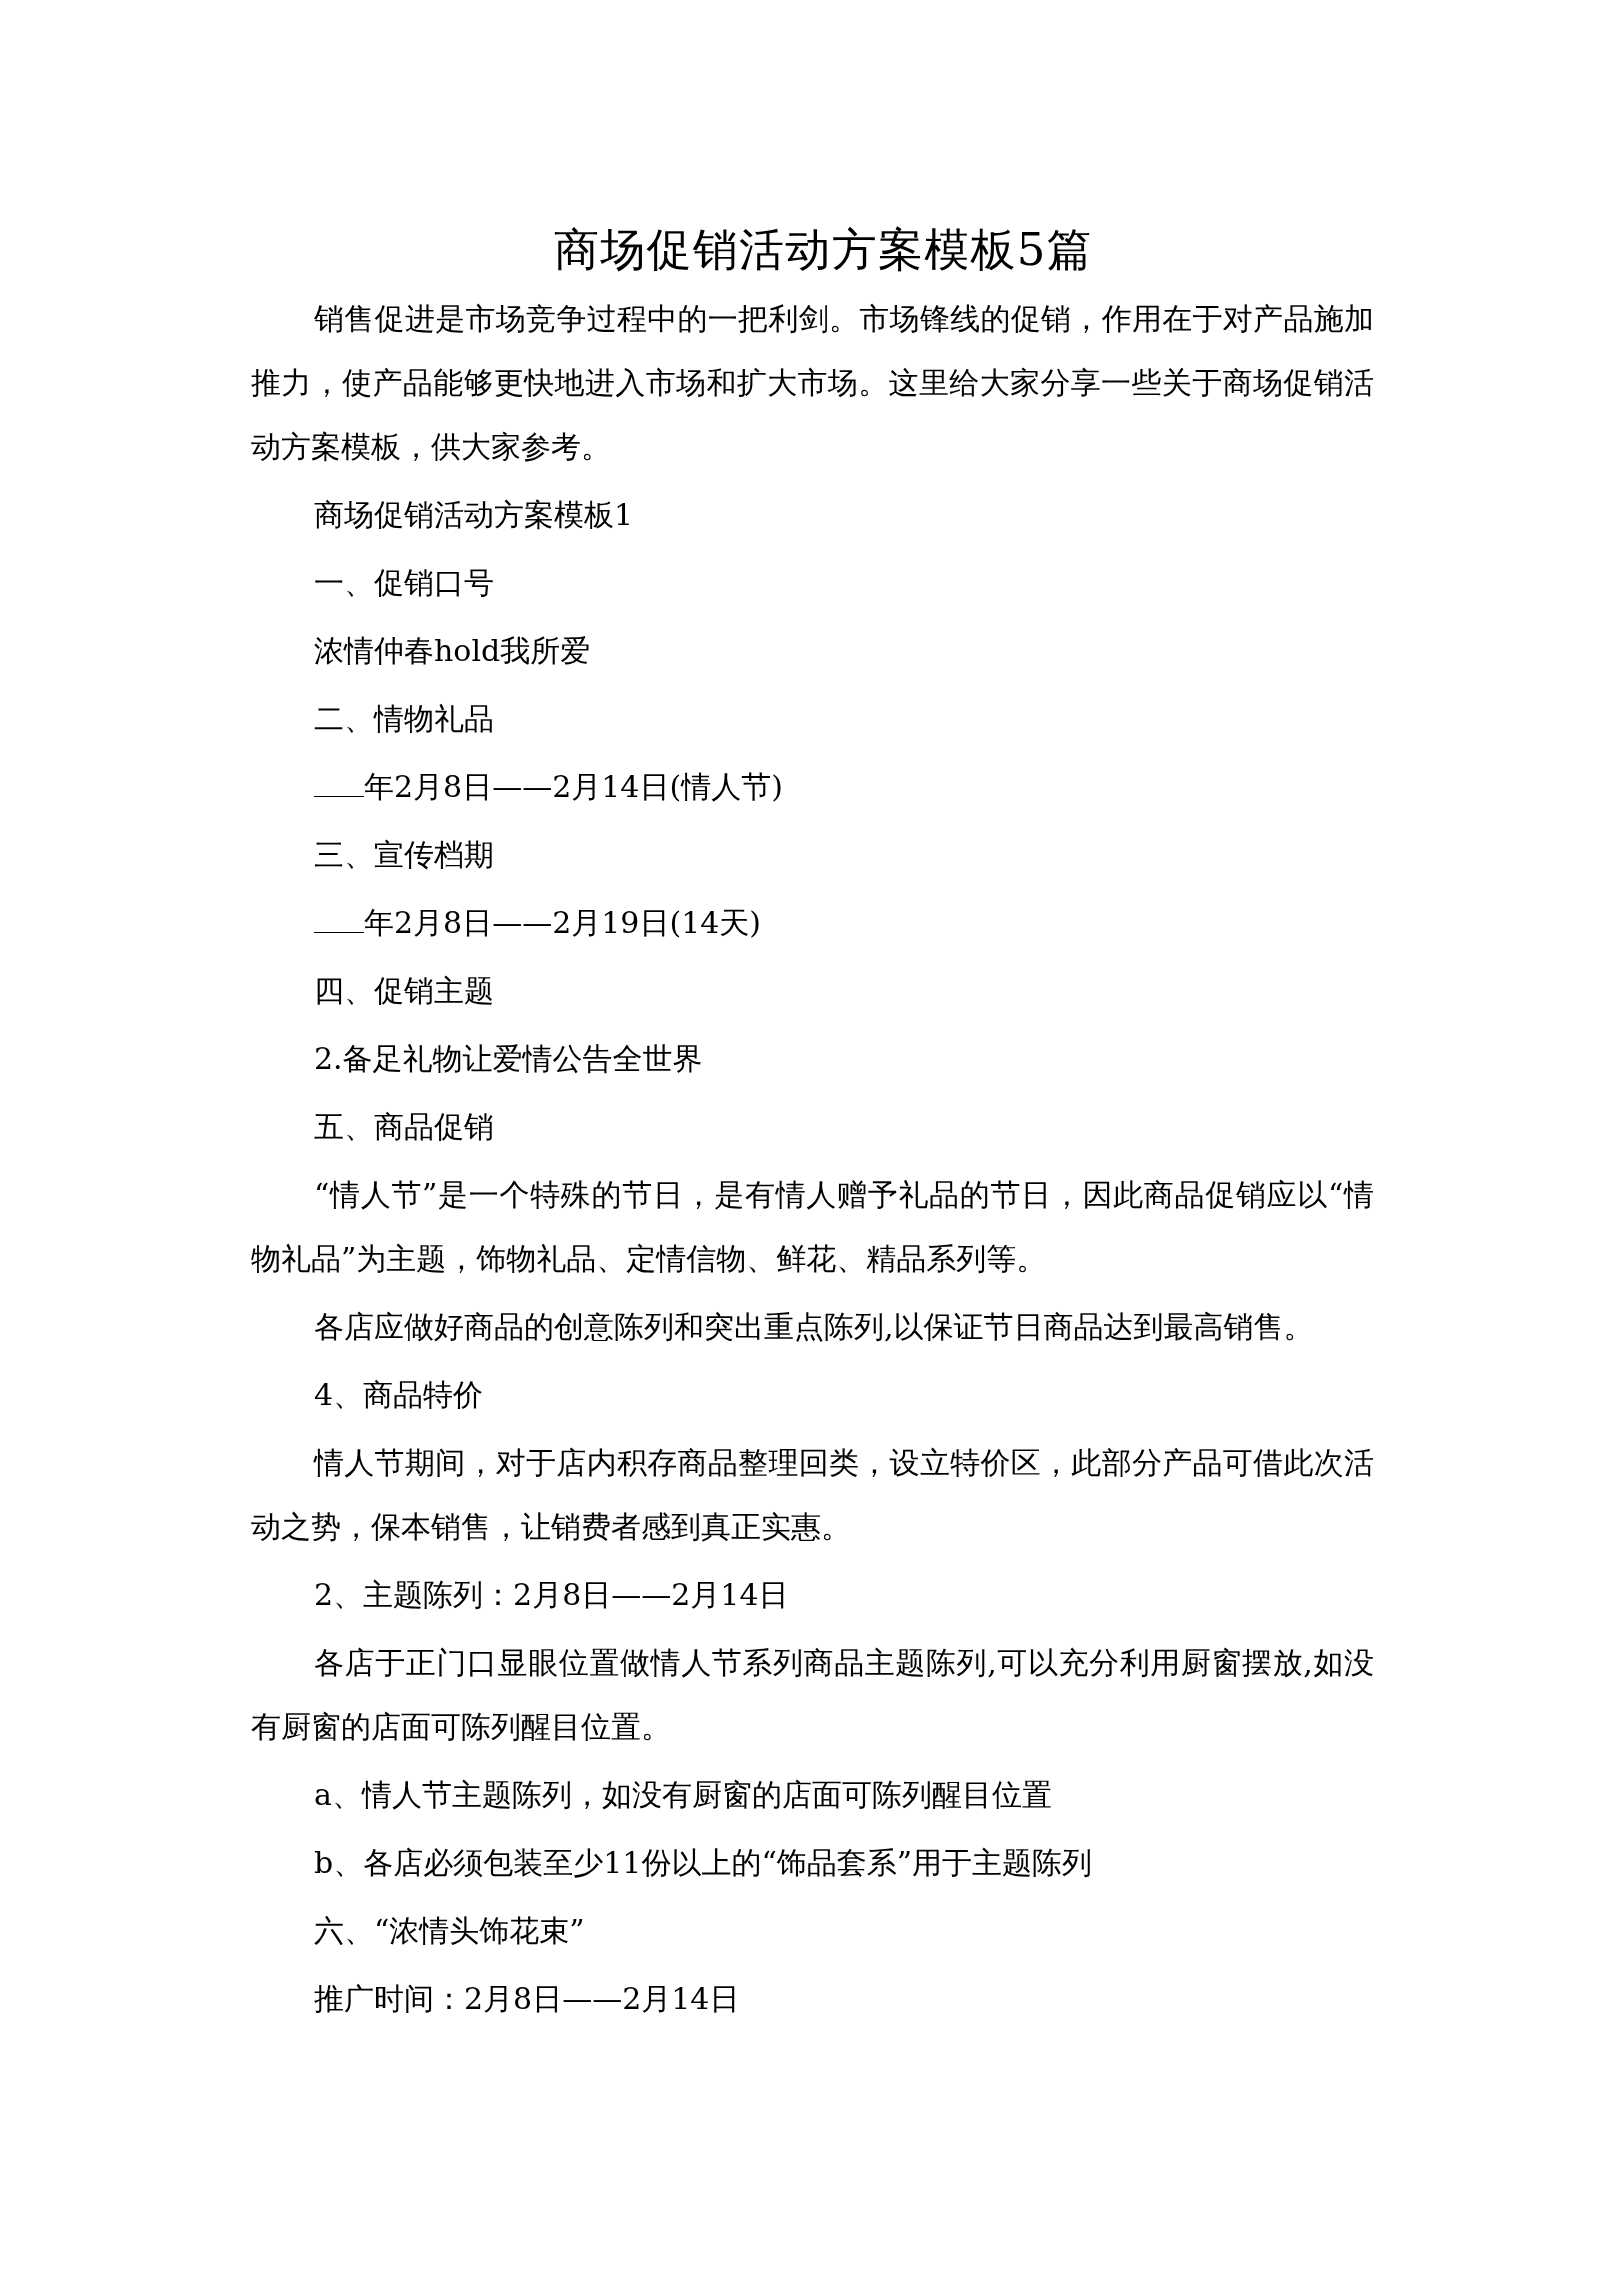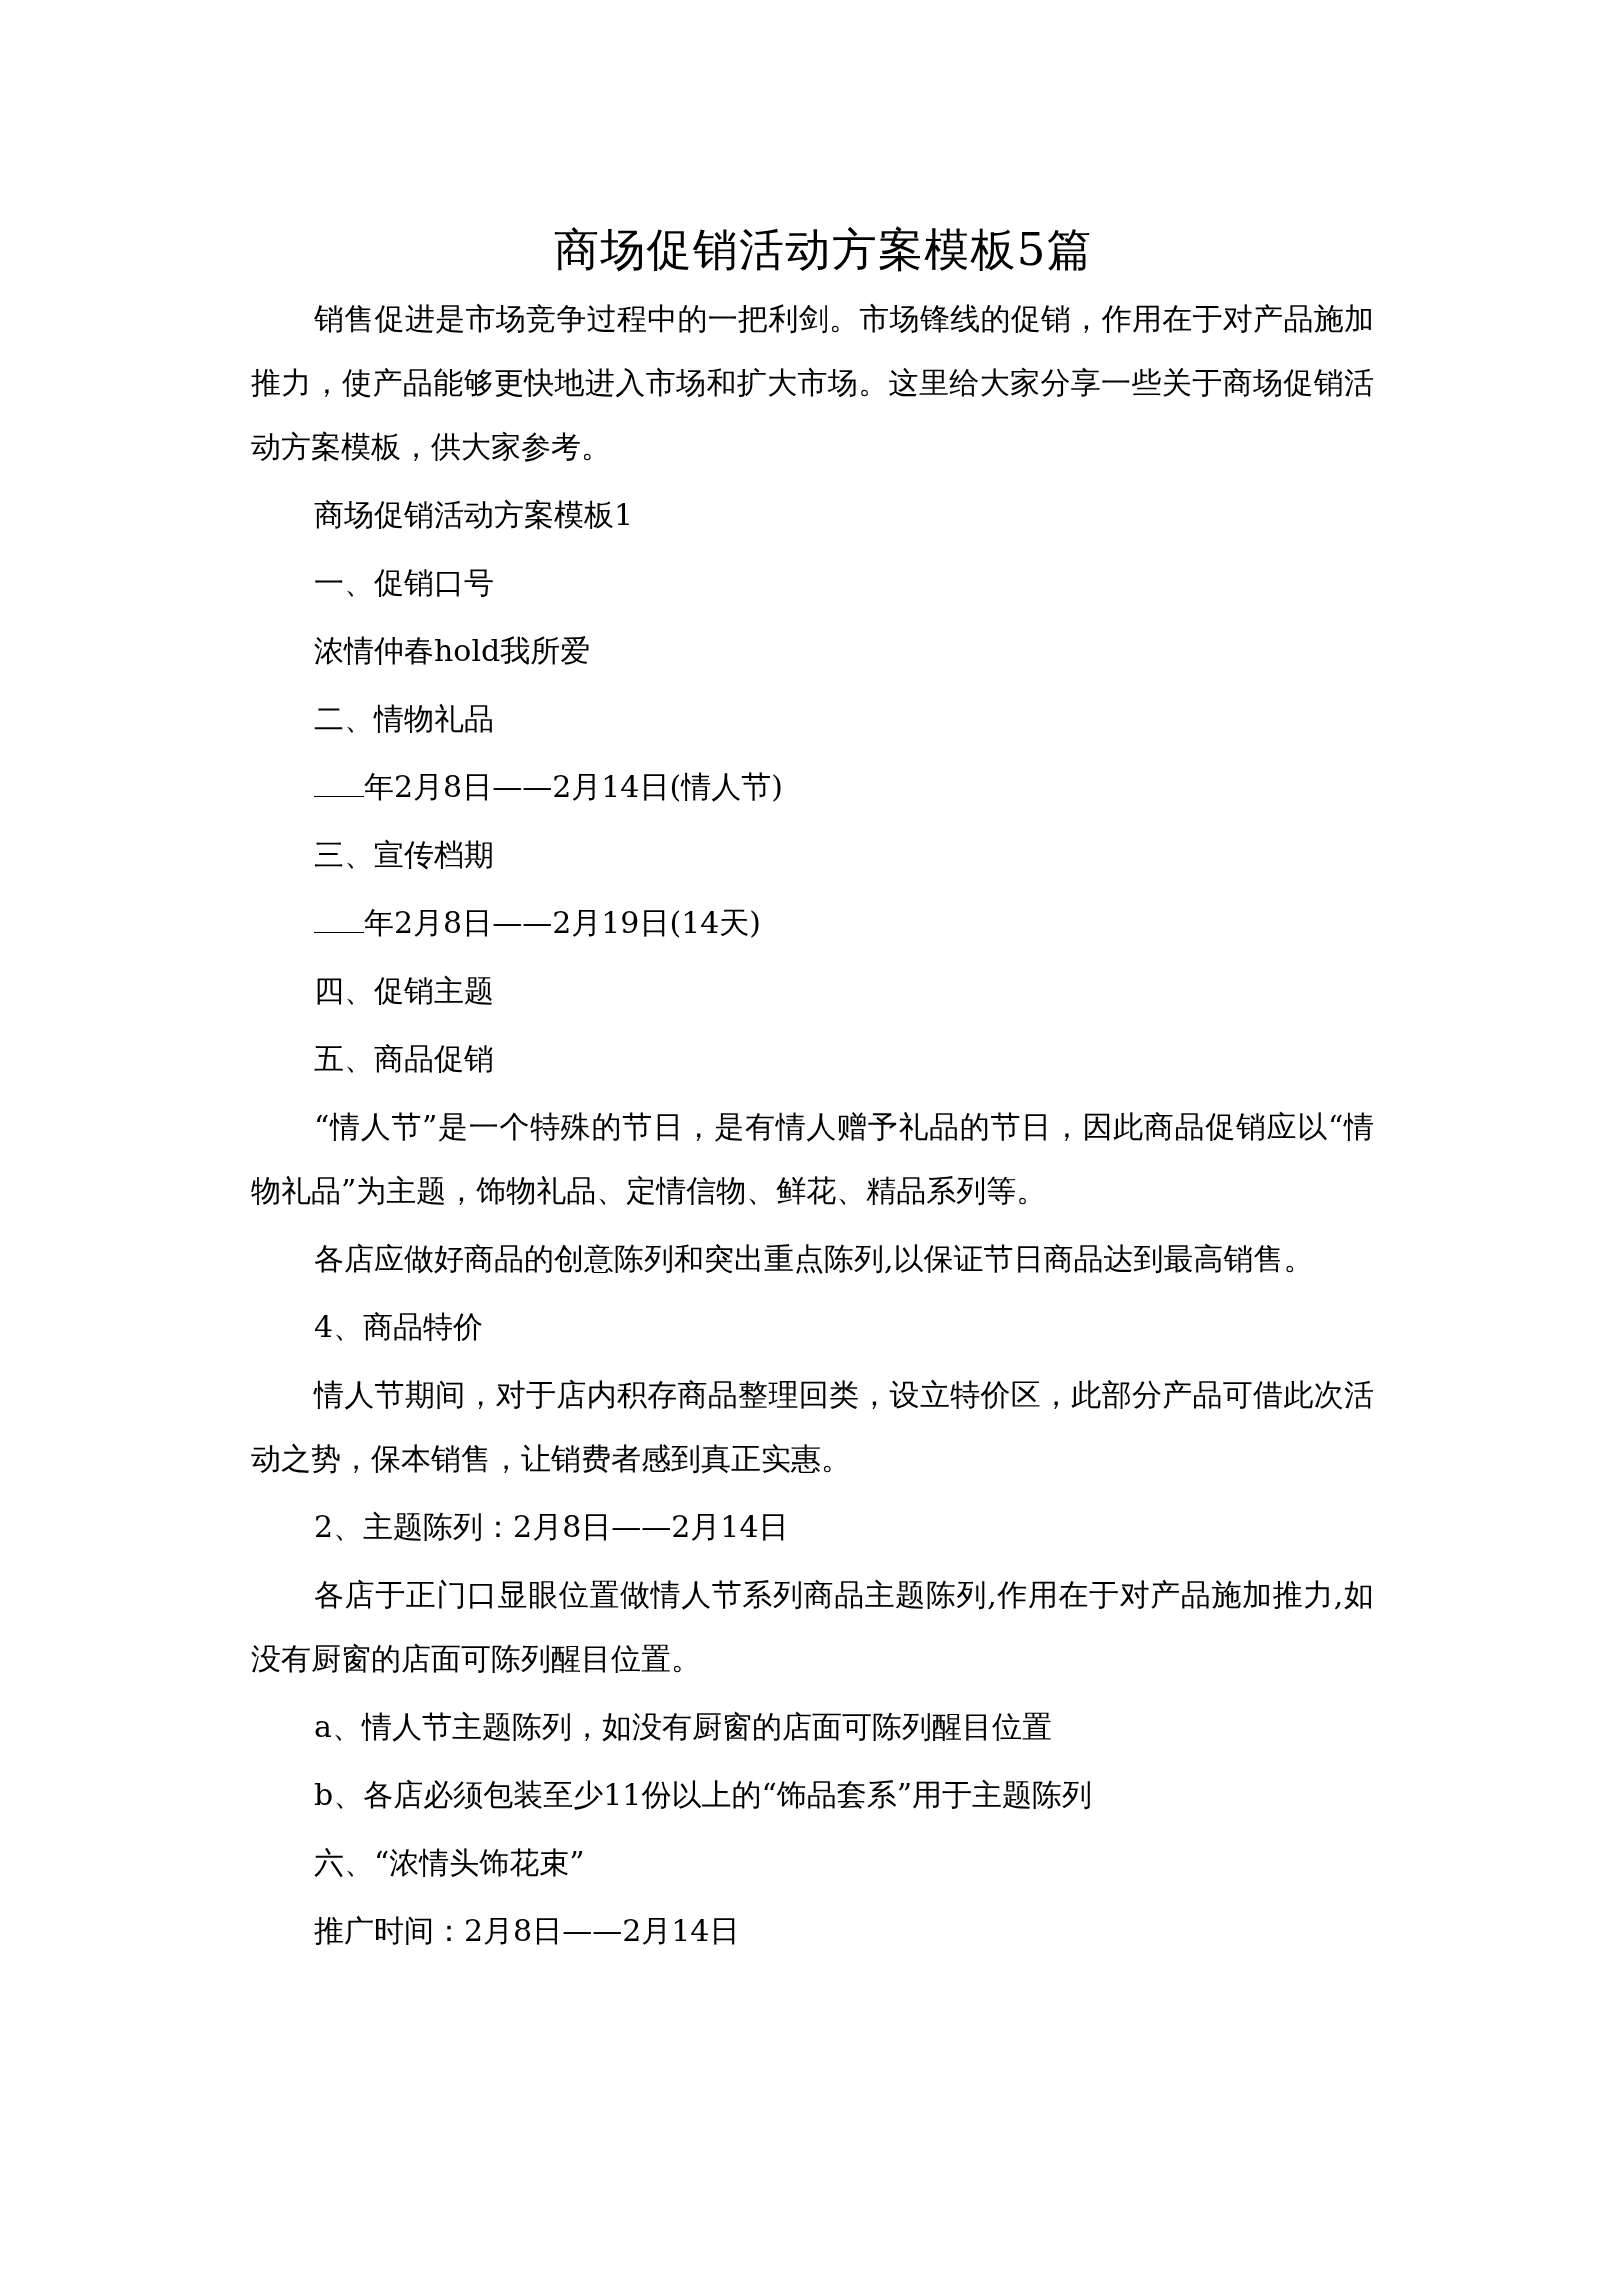--- a/index.html
+++ b/index.html
@@ -76,30 +76,31 @@
     <p class="p indent">一、促销口号</p>
     <p class="p indent">浓情仲春hold我所爱</p>
 
     <p class="p indent">二、情物礼品</p>
     <p class="p indent"><span class="blank"></span><span>年2月8日——2月14日(情人节)</span></p>
 
     <p class="p indent">三、宣传档期</p>
     <p class="p indent"><span class="blank"></span><span>年2月8日——2月19日(14天)</span></p>
 
     <p class="p indent">四、促销主题</p>
+    <p class="p indent">2.备足礼物让爱情公告全世界</p>
 
     <p class="p indent">五、商品促销</p>
     <p class="p indent">“情人节”是一个特殊的节日，是有情人赠予礼品的节日，因此商品促销应以“情物礼品”为主题，饰物礼品、定情信物、鲜花、精品系列等。</p>
     <p class="p indent">各店应做好商品的创意陈列和突出重点陈列,以保证节日商品达到最高销售。</p>
 
     <p class="p indent">4、商品特价</p>
     <p class="p indent">情人节期间，对于店内积存商品整理回类，设立特价区，此部分产品可借此次活动之势，保本销售，让销费者感到真正实惠。</p>
 
     <p class="p indent">2、主题陈列：2月8日——2月14日</p>
-    <p class="p indent">各店于正门口显眼位置做情人节系列商品主题陈列,作用在于对产品施加推力,如没有厨窗的店面可陈列醒目位置。</p>
+    <p class="p indent">各店于正门口显眼位置做情人节系列商品主题陈列,可以充分利用厨窗摆放,如没有厨窗的店面可陈列醒目位置。</p>
 
     <p class="p indent">a、情人节主题陈列，如没有厨窗的店面可陈列醒目位置</p>
     <p class="p indent">b、各店必须包装至少11份以上的“饰品套系”用于主题陈列</p>
 
     <p class="p indent">六、“浓情头饰花束”</p>
     <p class="p indent">推广时间：2月8日——2月14日</p>
 
   </div>
 </div>
 

